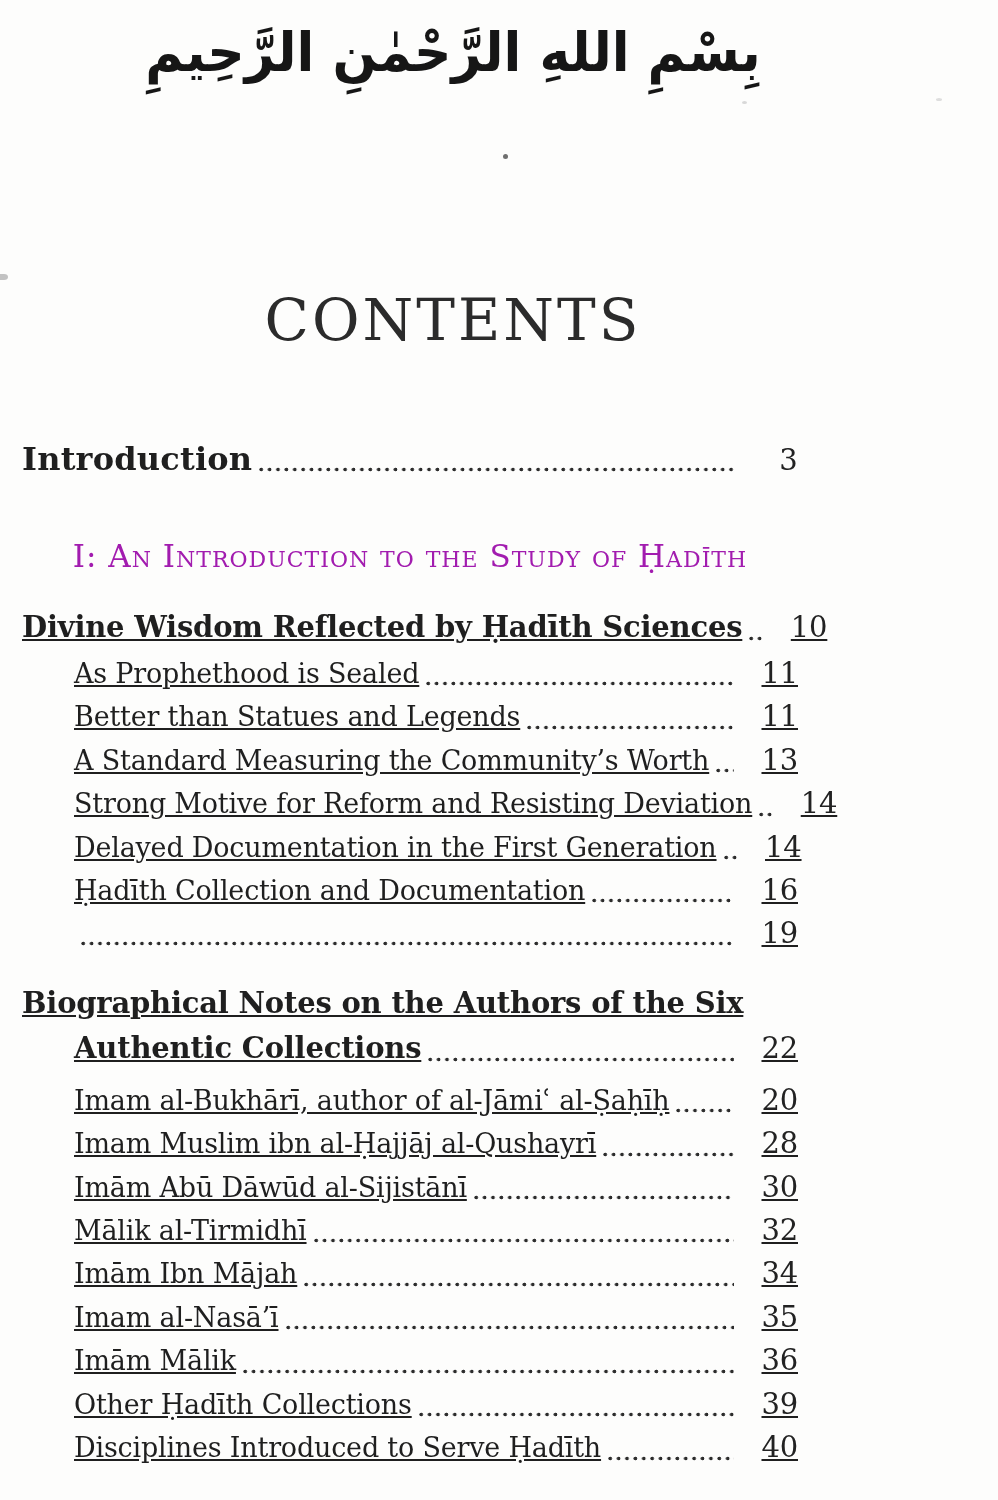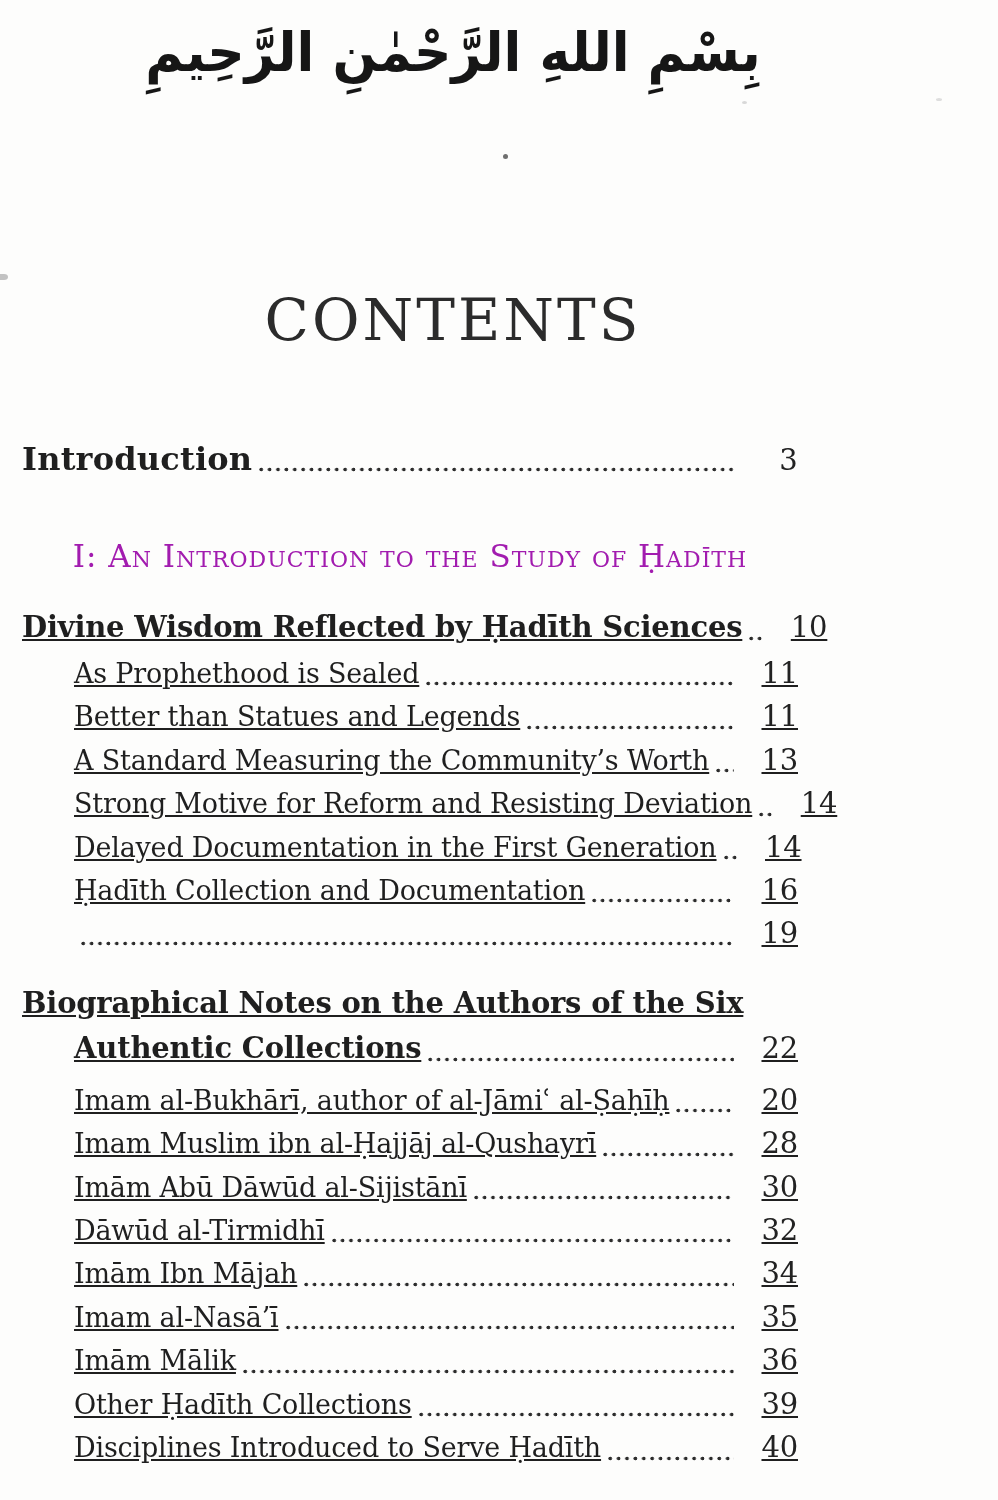--- a/index.html
+++ b/index.html
@@ -191,21 +191,21 @@
               <span class="label">Imam Muslim ibn al-Ḥajjāj al-Qushayrī</span>
               <span class="dots"></span>
               <span class="pg">28</span>
             </div>
             <div class="row item">
               <span class="label">Imām Abū Dāwūd al-Sijistānī</span>
               <span class="dots"></span>
               <span class="pg">30</span>
             </div>
             <div class="row item">
-              <span class="label">Dāwūd al-Tirmidhī</span>
+              <span class="label">Mālik al-Tirmidhī</span>
               <span class="dots"></span>
               <span class="pg">32</span>
             </div>
             <div class="row item">
               <span class="label">Imām Ibn Mājah</span>
               <span class="dots"></span>
               <span class="pg">34</span>
             </div>
             <div class="row item">
               <span class="label">Imam al-Nasā’ī</span>

